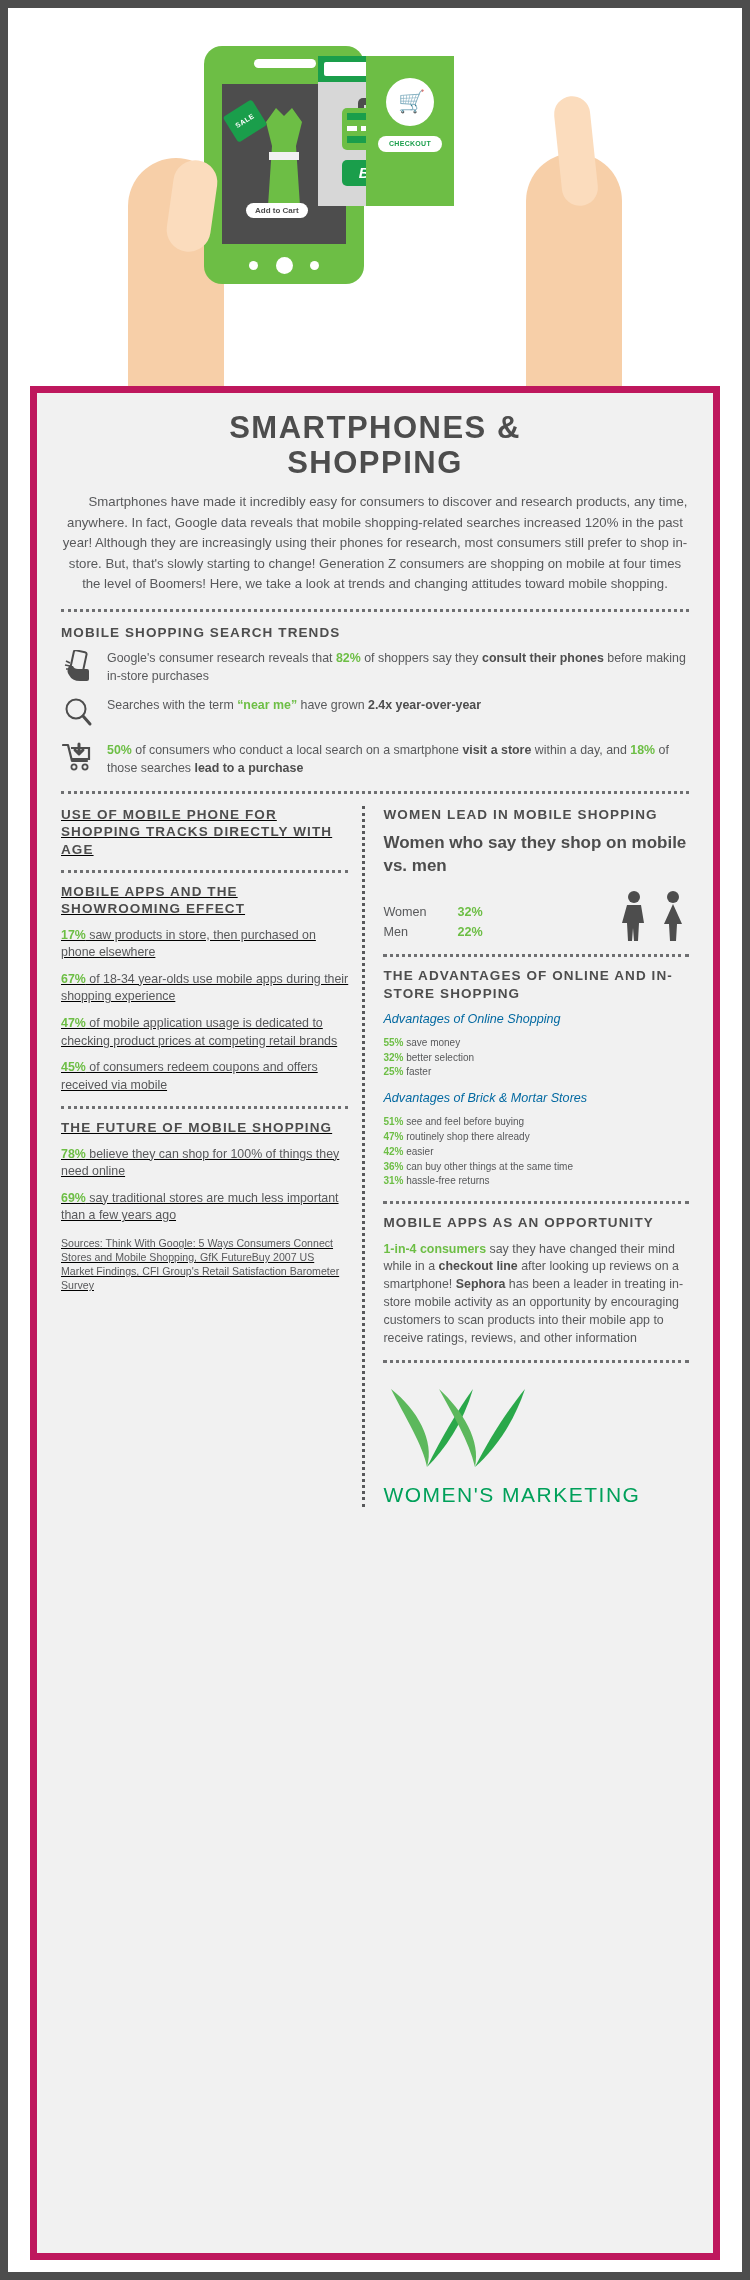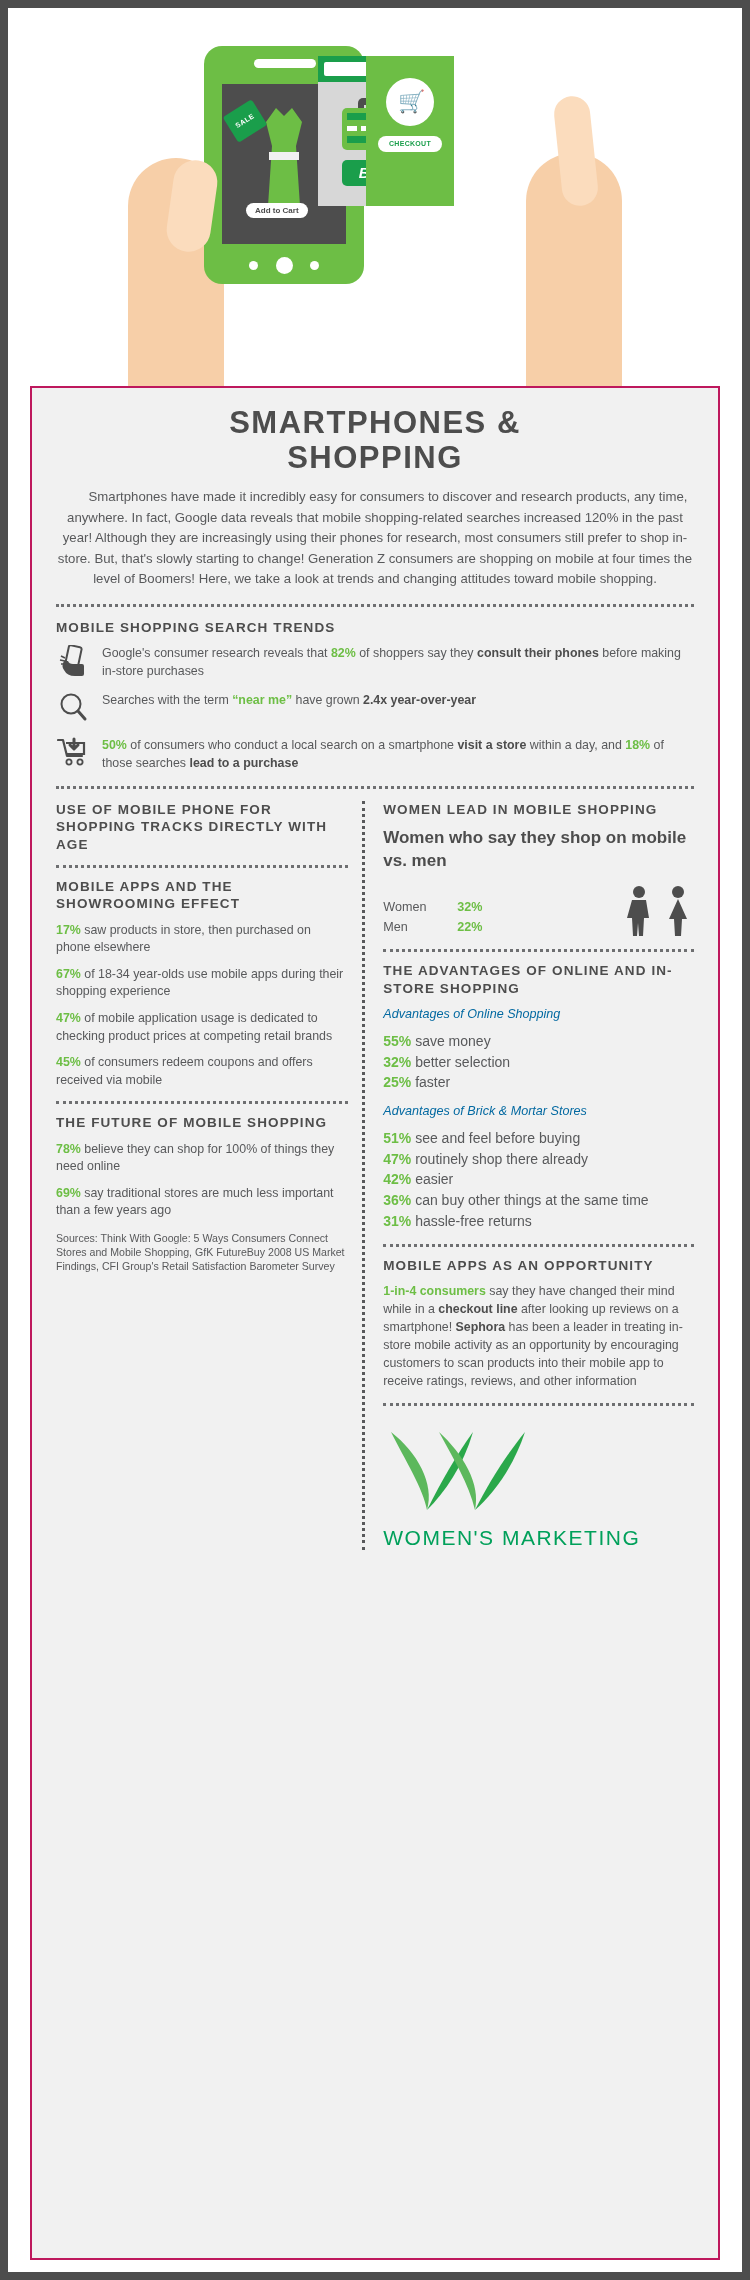--- a/index.html
+++ b/index.html
@@ -125,21 +125,21 @@
   .finger-right{
     position:absolute;right:148px;top:88px;width:36px;height:110px;
     background:#fbdcbd;border-radius:18px;transform:rotate(-6deg);
   }
 
   
   .card {
     position:absolute;
     left:22px; top:378px; right:22px; bottom:12px;
     background:#f1f1f1;
-    border:2px solid #be185d;
+    border:7px solid #be185d;
   }
   .inner { padding: 18px 24px 16px 24px; }
 
   h1.title{
     text-align:center;
     font-size:31px;
     letter-spacing:1.5px;
     color:#4d4d4d;
     line-height:1.12;
     font-weight:bold;
@@ -178,35 +178,35 @@
   .trend{
     display:flex; align-items:flex-start; gap:12px; margin-bottom:11px;
   }
   .trend .ico{ width:34px; flex:0 0 34px; text-align:center; color:#4d4d4d; }
   .trend .txt{ font-size:12.4px; line-height:1.42; color:#58595b; }
   .g{ color:#6dbe45; font-weight:bold; }
   .bk{ color:#4d4d4d; font-weight:bold; }
 
   
   .cols{ display:flex; }
-  .colL{ width:48%; padding-right:14px; }
+  .colL{ width:48%; padding-right:14px;text-decoration:underline; }
   .colR{ width:52%; padding-left:18px; border-left:3px dotted #58595b; }
 
   .agerow{ display:flex; font-size:12.6px; color:#58595b; line-height:1.62; }
   .agerow .lbl{ width:108px; }
   .agerow .val{ color:#6dbe45; font-weight:bold; }
 
   .subbold{
     font-size:17px; font-weight:bold; color:#4d4d4d; line-height:1.35; margin-bottom:8px;
   }
   .subital{
     font-size:12.6px; font-style:italic; color:#0369a1; line-height:1.35; margin:10px 0 8px 0;
   }
   .stat{ font-size:12.4px; color:#58595b; line-height:1.42; margin-bottom:9px; }
-  .statline{ font-size:14px; color:#58595b; line-height:1.48; }
+  .statline{ font-size:10px; color:#58595b; line-height:1.48; }
   .para{ font-size:12.4px; color:#58595b; line-height:1.45; }
   .sources{ font-size:10.6px; color:#58595b; line-height:1.32; margin-top:12px; }
 
   .gender-wrap{ display:flex; align-items:flex-end; gap:6px; }
   .gender-nums{ flex:1; }
   .figs{ display:flex; gap:7px; padding-top:4px; }
 
   
   .logo-wrap{ padding-top:10px; }
   .logo-text{
@@ -350,21 +350,21 @@
 
           <div class="dots tight"></div>
 
           <h2 class="sec">The Future of Mobile Shopping</h2>
           <div class="stat">
             <span class="g">78%</span><span> believe they can shop for 100% of things they need online</span>
           </div>
           <div class="stat">
             <span class="g">69%</span><span> say traditional stores are much less important than a few years ago</span>
           </div>
-          <div class="sources">Sources: Think With Google: 5 Ways Consumers Connect Stores and Mobile Shopping, GfK FutureBuy 2008 US Market Findings, CFI Group's Retail Satisfaction Barometer Survey</div>
+          <div class="sources">Sources: Think With Google: 5 Ways Consumers Connect Stores and Mobile Shopping, GfK FutureBuy 2007 US Market Findings, CFI Group's Retail Satisfaction Barometer Survey</div>
         </div>
 
         <div class="colR">
 
           <h2 class="sec">Women Lead in Mobile Shopping</h2>
           <div class="subbold">Women who say they shop on mobile vs. men</div>
 
           <div class="gender-wrap">
             <div class="gender-nums">
               <div class="agerow">

